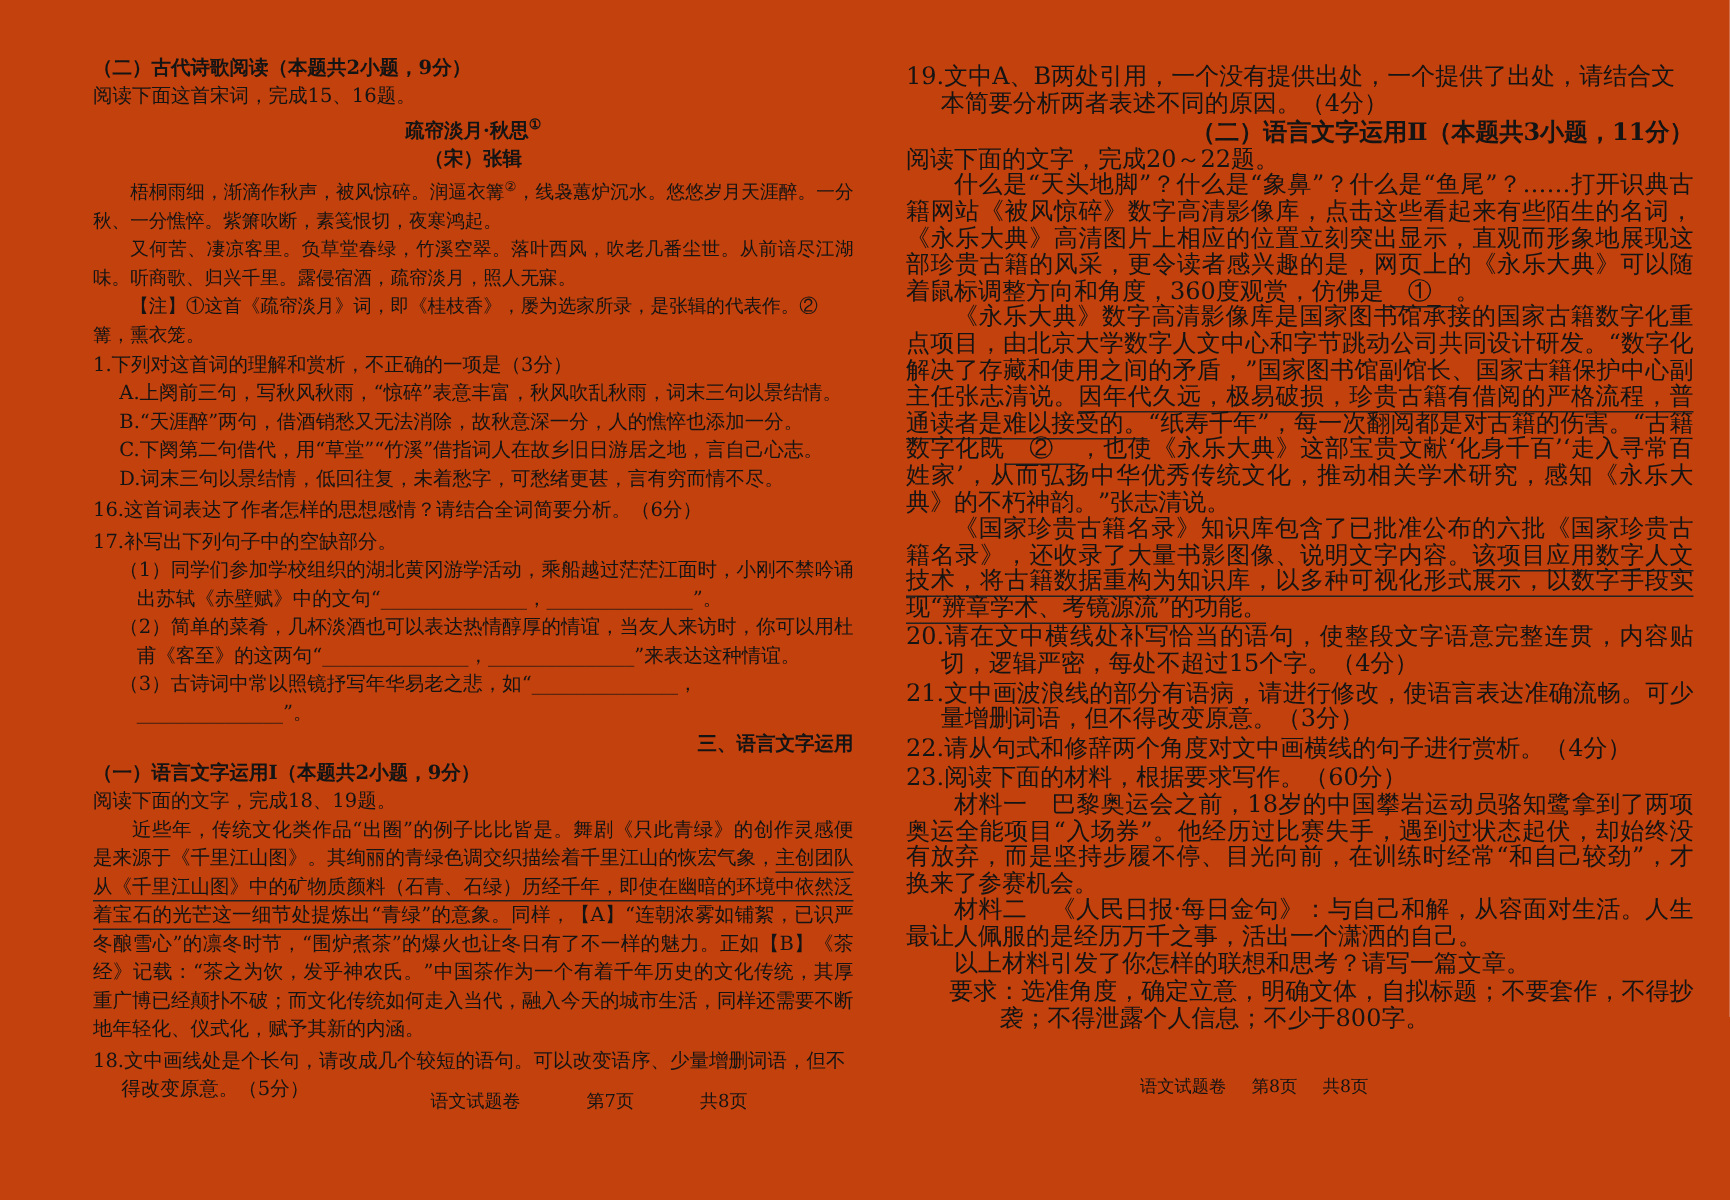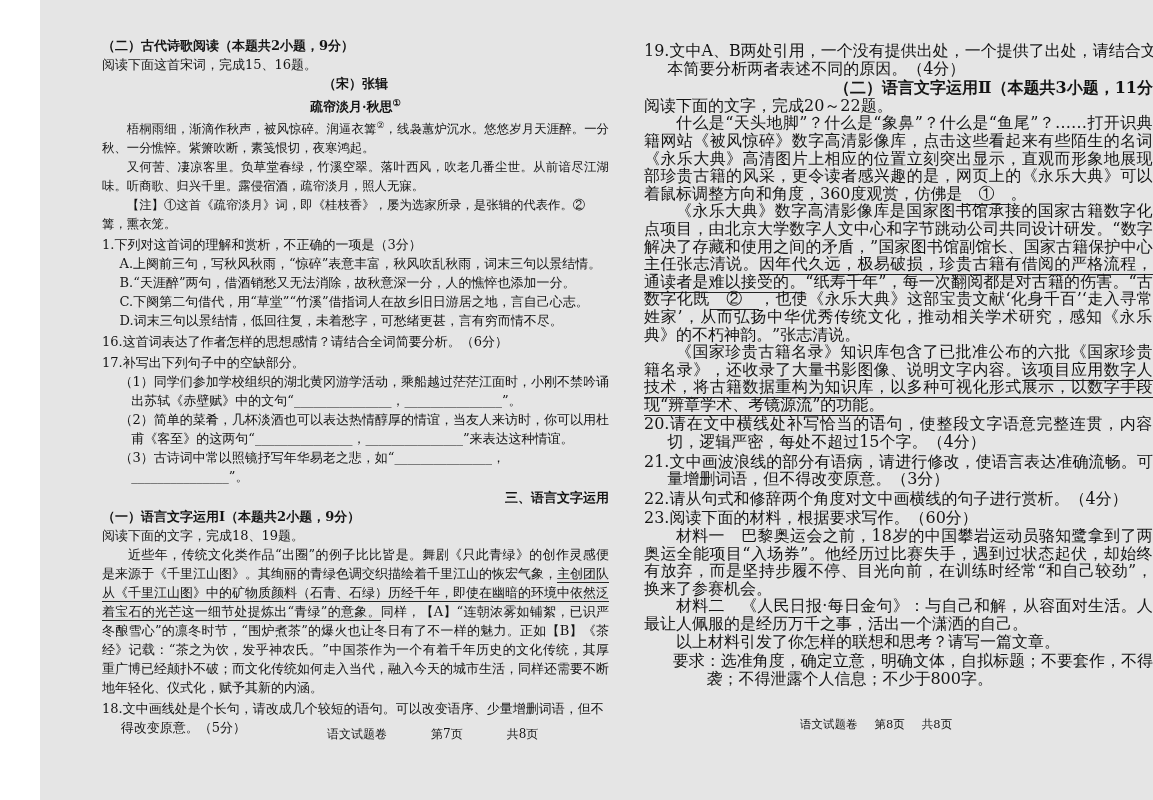--- a/index.html
+++ b/index.html
@@ -1,21 +1,21 @@
 <!DOCTYPE html>
 <html><head>
 <meta charset="utf-8">
 <style>
   html,body{margin:0;padding:0;}
   body{
     width:1153px;height:800px;position:relative;background:#ffffff;
     font-family:"DejaVu Serif","Liberation Serif",serif;color:#141414;
     overflow:hidden;
   }
-  .canvas{position:absolute;inset:0;background:#e5e5e5;margin-left:40px;}
+  .canvas{position:absolute;inset:0;background:#c2410c;}
   .page-col{position:absolute;}
   #left-col{left:62px;top:36px;width:507px;font-size:13px;line-height:19px;}
   #right-col{left:604px;top:40px;width:525px;font-size:16px;line-height:17.6px;}
   .blk{margin:0;}
   .head{font-weight:bold;}
   .center{text-align:center;}
   .ind{text-indent:2em;}
   .just{text-align:justify;}
   .poem{font-size:12.4px;}
   .note{font-size:12.4px;}
@@ -31,22 +31,22 @@
   #footer-right{left:760px;top:717px;font-size:11.5px;gap:17px;}
 </style>
 </head>
 <body>
 
 <div class="canvas">
 
   <div class="page-col" id="left-col">
       <p class="blk head"><span>（二）古代诗歌阅读（本题共2小题，9分）</span></p>
       <p class="blk"><span>阅读下面这首宋词，完成15、16题。</span></p>
+      <p class="blk center head"><span>疏帘淡月·秋思</span><span class="sup">①</span></p>
       <p class="blk center head"><span>（宋）张辑</span></p>
-      <p class="blk center head"><span>疏帘淡月·秋思</span><span class="sup">①</span></p>
       <p class="blk poem ind just"><span>梧桐雨细，渐滴作秋声，被风惊碎。润逼衣篝</span><span class="sup">②</span><span>，线袅蕙炉沉水。悠悠岁月天涯醉。一分秋、一分憔悴。紫箫吹断，素笺恨切，夜寒鸿起。</span></p>
       <p class="blk poem ind just"><span>又何苦、凄凉客里。负草堂春绿，竹溪空翠。落叶西风，吹老几番尘世。从前谙尽江湖味。听商歌、归兴千里。露侵宿酒，疏帘淡月，照人无寐。</span></p>
       <p class="blk note ind"><span>【注】①这首《疏帘淡月》词，即《桂枝香》，屡为选家所录，是张辑的代表作。②篝，熏衣笼。</span></p>
       <p class="blk q"><span>1.下列对这首词的理解和赏析，不正确的一项是（3分）</span></p>
       <p class="blk opt"><span>A.上阕前三句，写秋风秋雨，“惊碎”表意丰富，秋风吹乱秋雨，词末三句以景结情。</span></p>
       <p class="blk opt"><span>B.“天涯醉”两句，借酒销愁又无法消除，故秋意深一分，人的憔悴也添加一分。</span></p>
       <p class="blk opt"><span>C.下阕第二句借代，用“草堂”“竹溪”借指词人在故乡旧日游居之地，言自己心志。</span></p>
       <p class="blk opt"><span>D.词末三句以景结情，低回往复，未着愁字，可愁绪更甚，言有穷而情不尽。</span></p>
       <p class="blk q"><span>16.这首词表达了作者怎样的思想感情？请结合全词简要分析。（6分）</span></p>
       <p class="blk q"><span>17.补写出下列句子中的空缺部分。</span></p>

